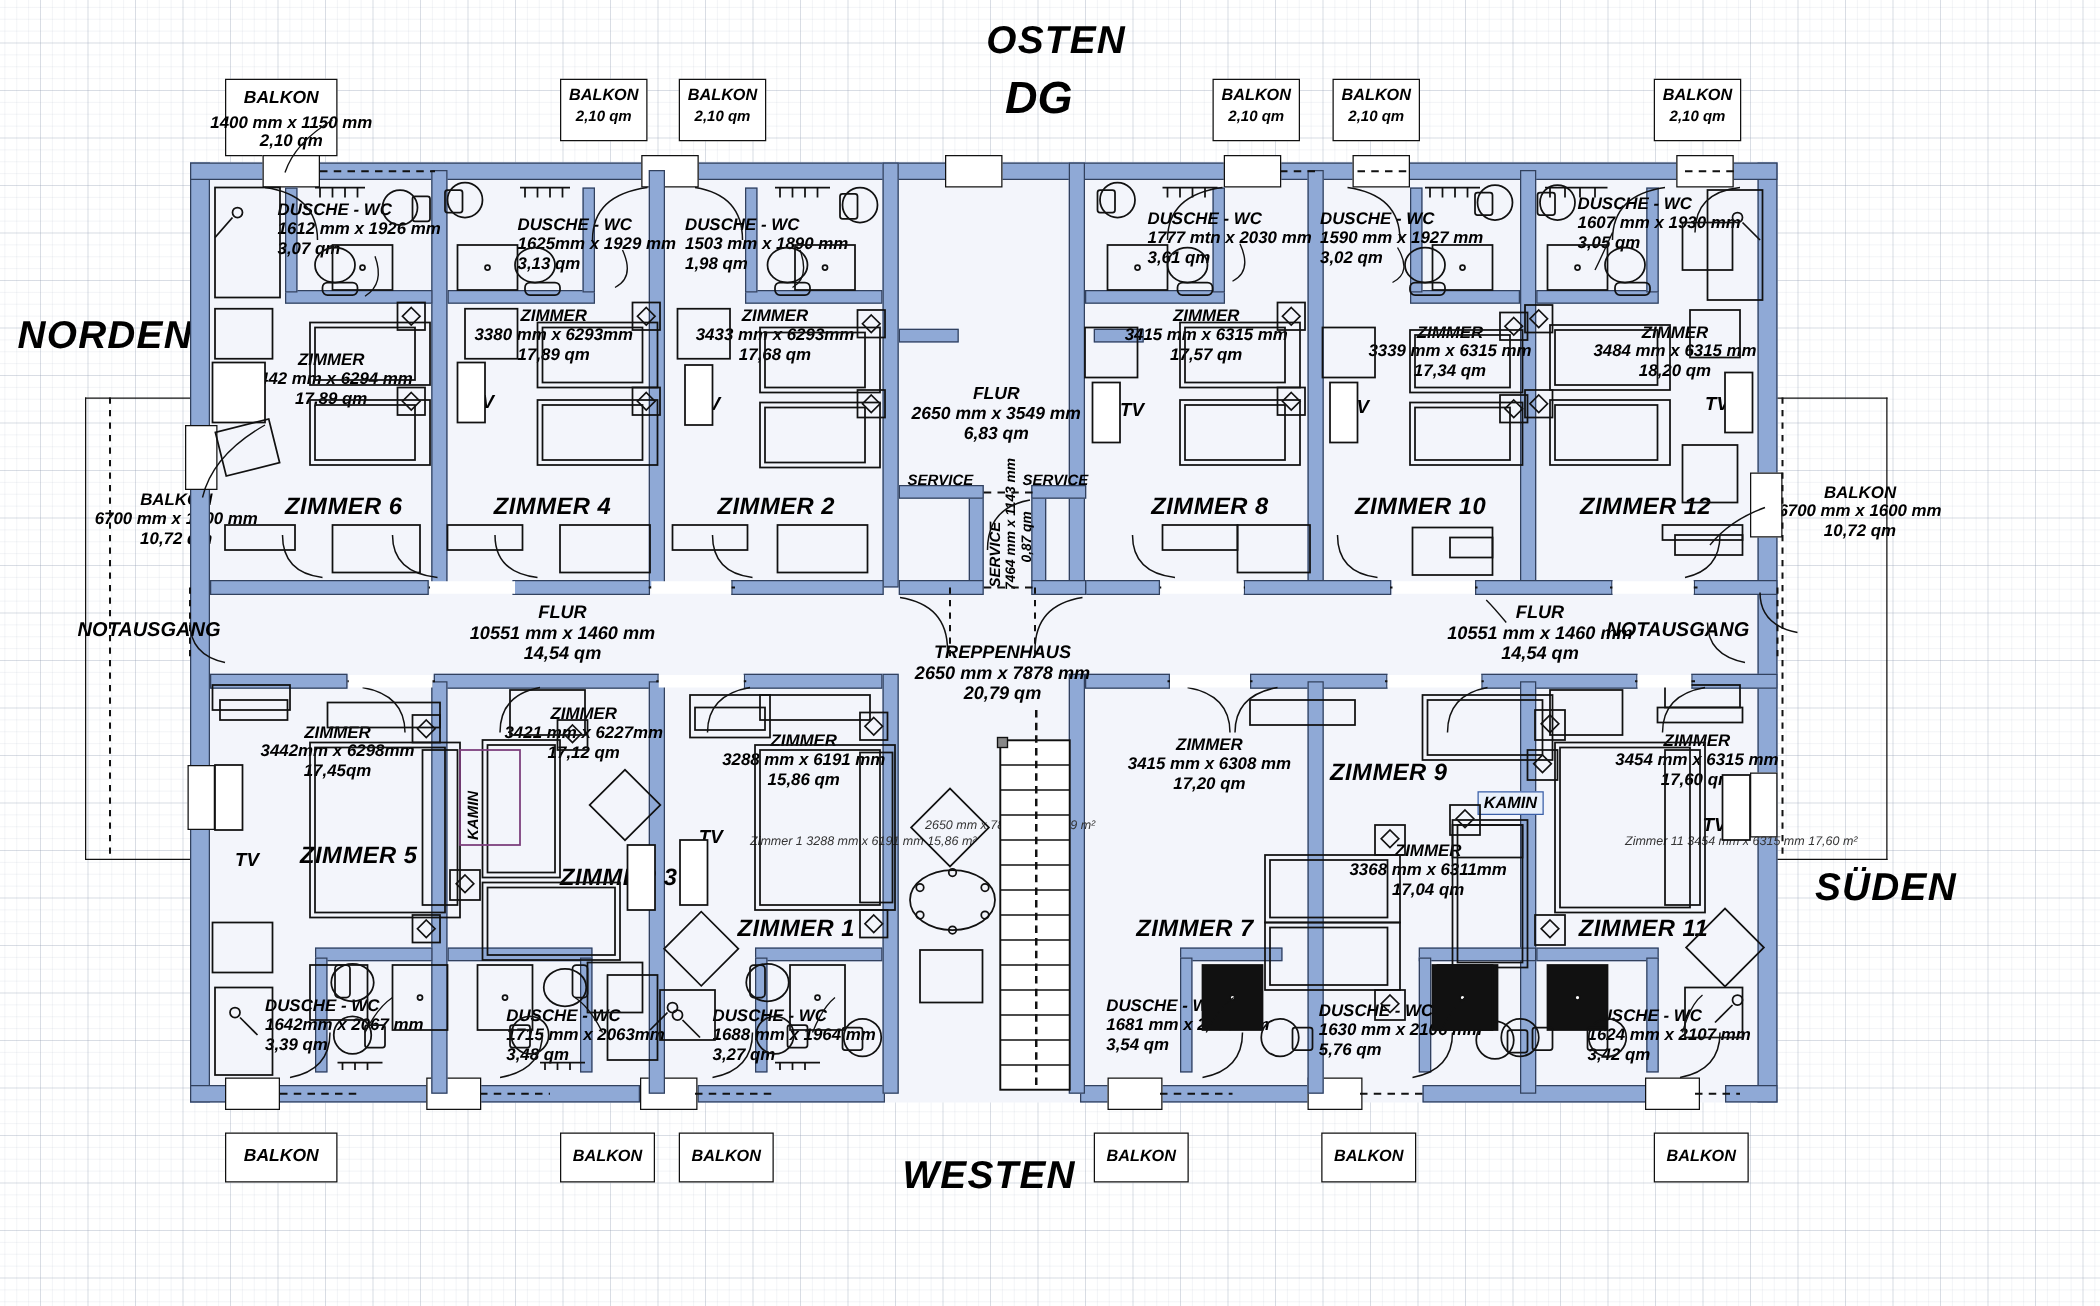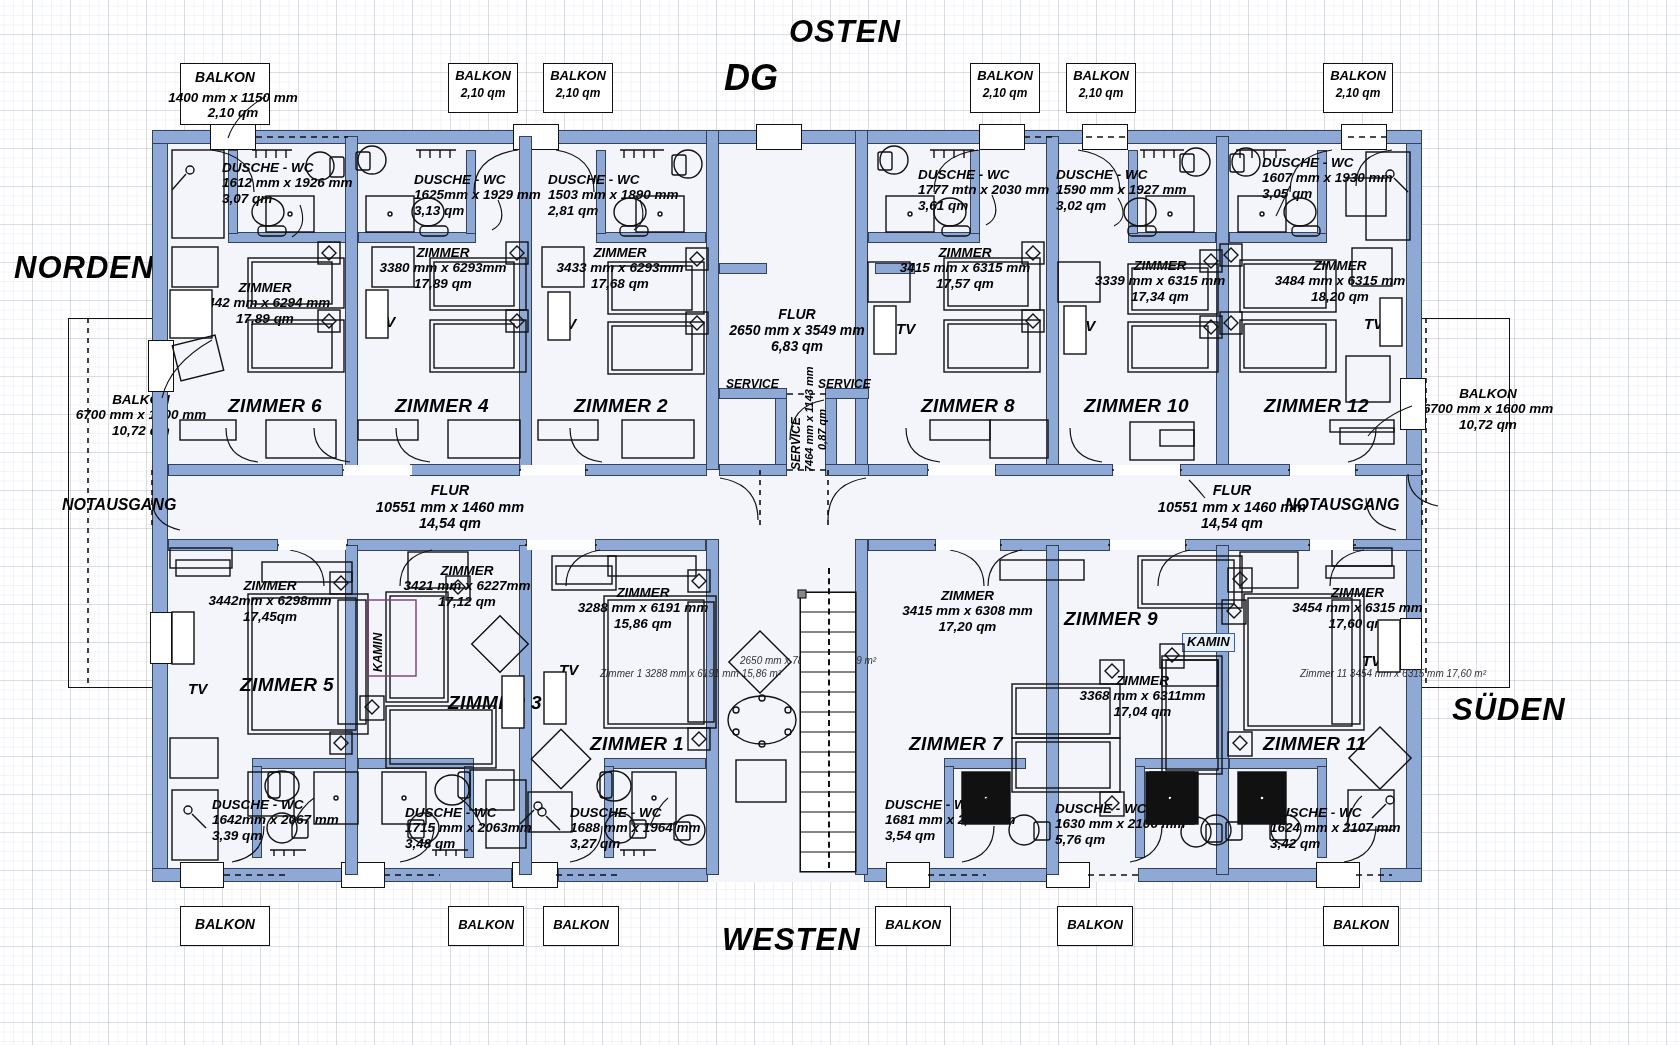--- a/index.html
+++ b/index.html
@@ -62,21 +62,21 @@
 <body>
 
 <div id="plan">
 
   <div class="grid fine"></div>
   <div class="grid"></div>
 
   <div class="slab" style="left:152px;top:130px;width:1270px;height:752px;"></div>
 
   <div class="t compass" style="left:745px;top:14px;margin-left:44px;">OSTEN</div>
-  <div class="t dgt" style="left:724px;top:57px;">DG</div>
+  <div class="t dgt" style="left:804px;top:57px;">DG</div>
   <div class="t compass" style="left:14px;top:250px;">NORDEN</div>
   <div class="t compass" style="left:1452px;top:692px;">SÜDEN</div>
   <div class="t compass" style="left:722px;top:922px;">WESTEN</div>
 
   <div class="callout" style="left:180px;top:63px;width:90px;height:62px;">
     <div class="ct" style="font-size:14px;margin-top:5px;">BALKON</div>
   </div>
   <div class="t lbl" style="left:158px;top:90px;width:150px;">
     <span class="n">1400 mm x 1150 mm</span>
     <span class="n">2,10 qm</span>
@@ -251,20 +251,25 @@
     <span class="n">6,83 qm</span>
   </div>
 
   <div class="t svc" style="left:726px;top:378px;">SERVICE</div>
   <div class="t svc" style="left:818px;top:378px;">SERVICE</div>
 
   <div class="t svc vert" style="left:790px;top:470px;transform:rotate(-90deg);">SERVICE</div>
   <div class="t tiny vert" style="left:803px;top:472px;transform:rotate(-90deg);">7464 mm x 1143 mm</div>
   <div class="t tiny vert" style="left:816px;top:450px;transform:rotate(-90deg);">0,87 qm</div>
 
+  <div class="t lbl" style="left:712px;top:514px;width:180px;font-size:14.5px;">
+    <span class="n">TREPPENHAUS</span>
+    <span class="n">2650 mm x 7878 mm</span>
+    <span class="n">20,79 qm</span>
+  </div>
   <div class="t ghost" style="left:740px;top:655px;width:120px;">
     <span class="n">2650 mm x 7878 mm</span>
     <span class="n">20.79 m²</span>
   </div>
 
   <div class="fx" style="left:800px;top:592px;width:56px;height:280px;background:#fff;"></div>
   <div class="dashv" style="left:828px;top:568px;height:300px;"></div>
 
   <div class="t lbl" style="left:340px;top:482px;width:220px;font-size:14.5px;">
     <span class="n">FLUR</span>
@@ -308,21 +313,21 @@
 
   <div class="t lbl" style="left:535px;top:245px;width:170px;">
     <span class="n">ZIMMER</span>
     <span class="n">3433 mm x 6293mm</span>
     <span class="n">17,68 qm</span>
   </div>
   <div class="t room" style="left:574px;top:395px;">ZIMMER 2</div>
   <div class="t lbl" style="left:548px;top:172px;width:160px;text-align:left;">
     <span class="n">DUSCHE - WC</span>
     <span class="n">1503 mm x 1890 mm</span>
-    <span class="n">2,81 qm</span>
+    <span class="n">1,98 qm</span>
   </div>
   <div class="t tv" style="left:557px;top:315px;">TV</div>
 
   <div class="t lbl" style="left:880px;top:245px;width:170px;">
     <span class="n">ZIMMER</span>
     <span class="n">3415 mm x 6315 mm</span>
     <span class="n">17,57 qm</span>
   </div>
   <div class="t room" style="left:921px;top:395px;">ZIMMER 8</div>
   <div class="t lbl" style="left:918px;top:167px;width:170px;text-align:left;">

